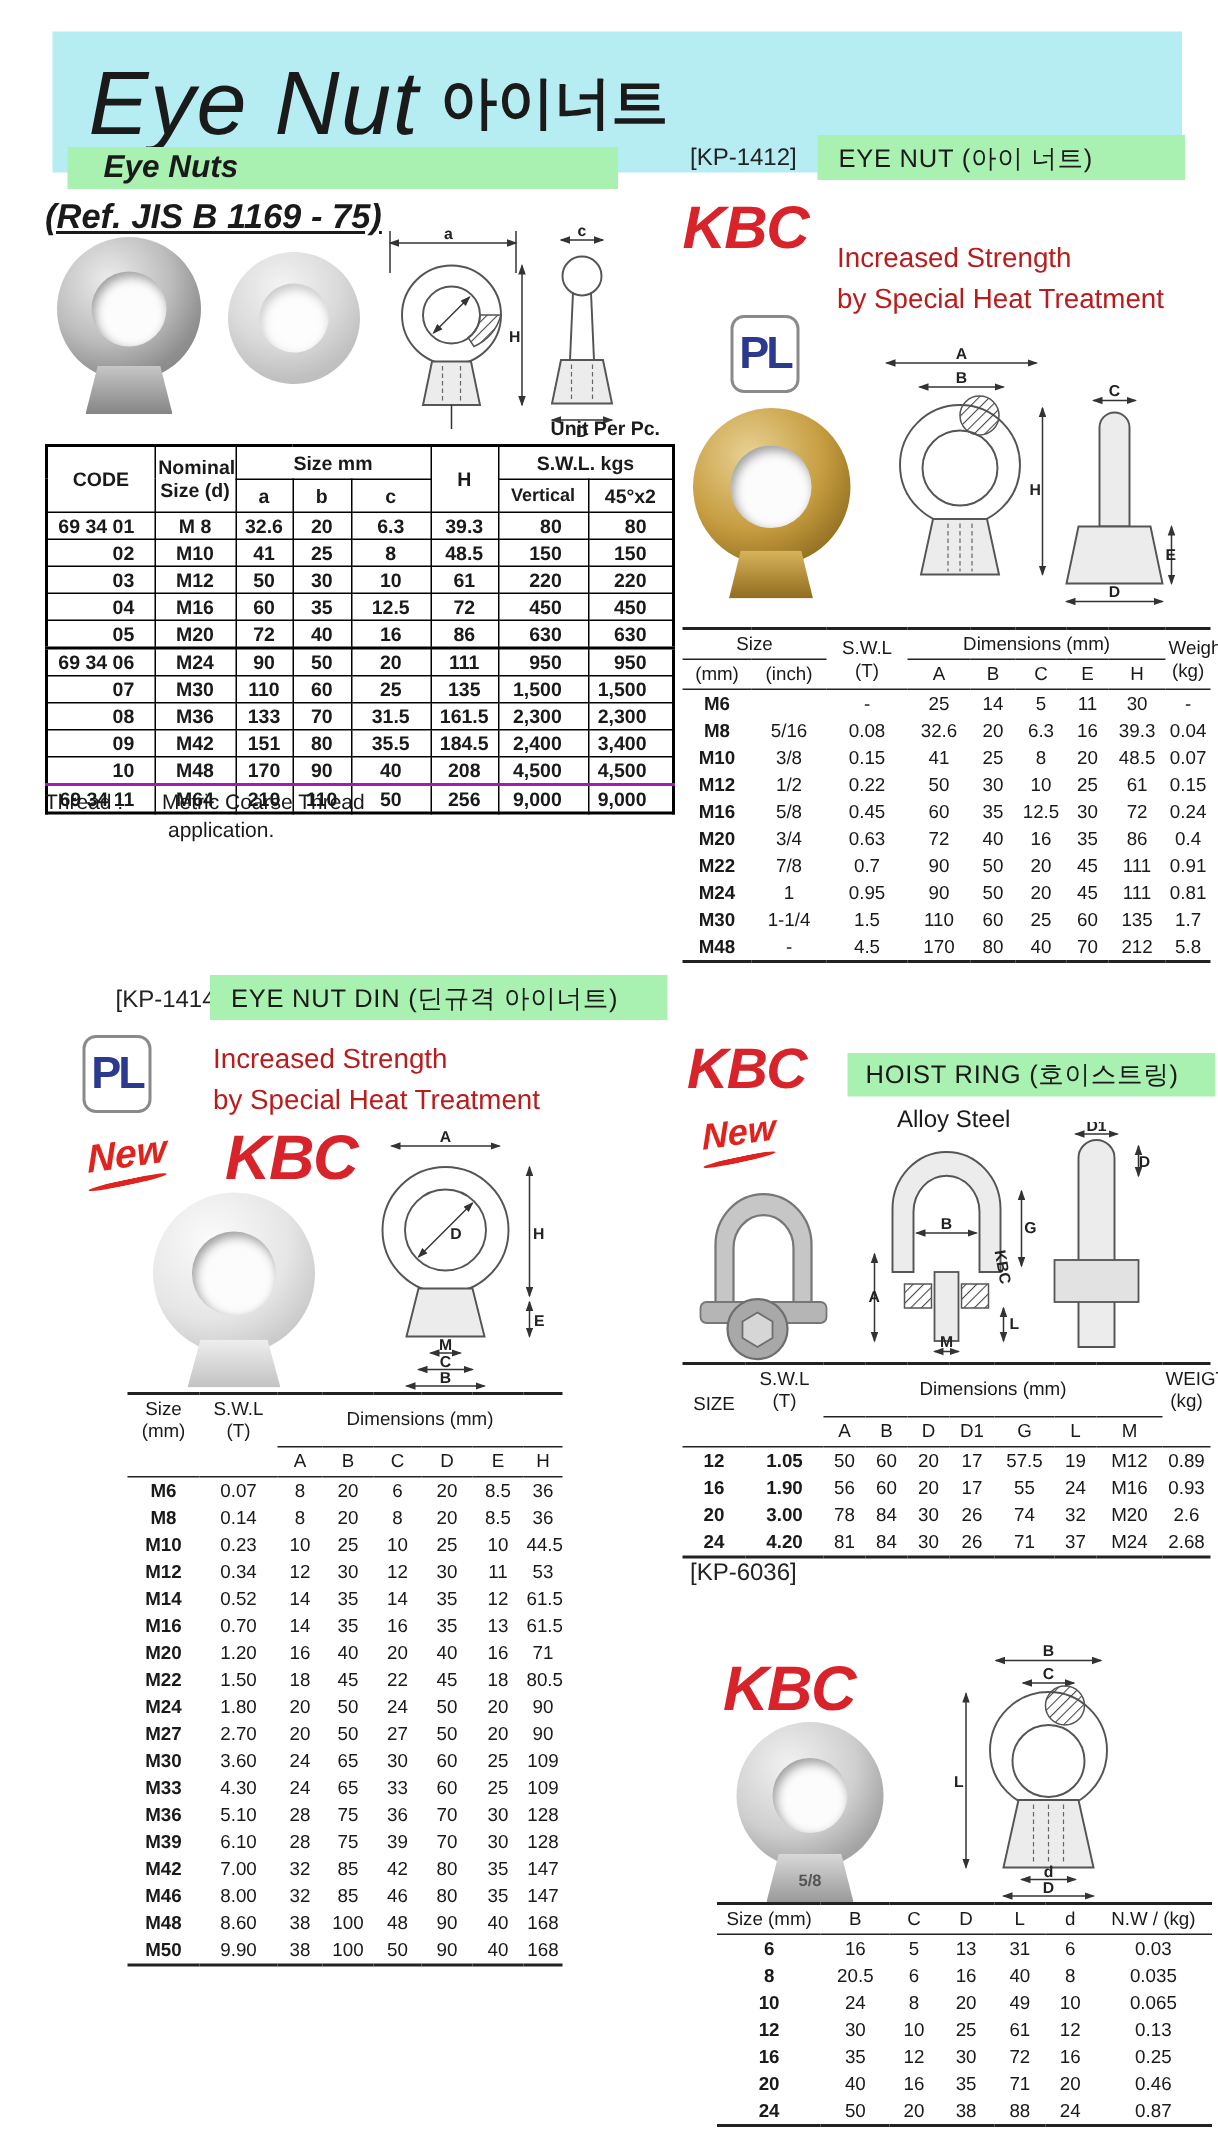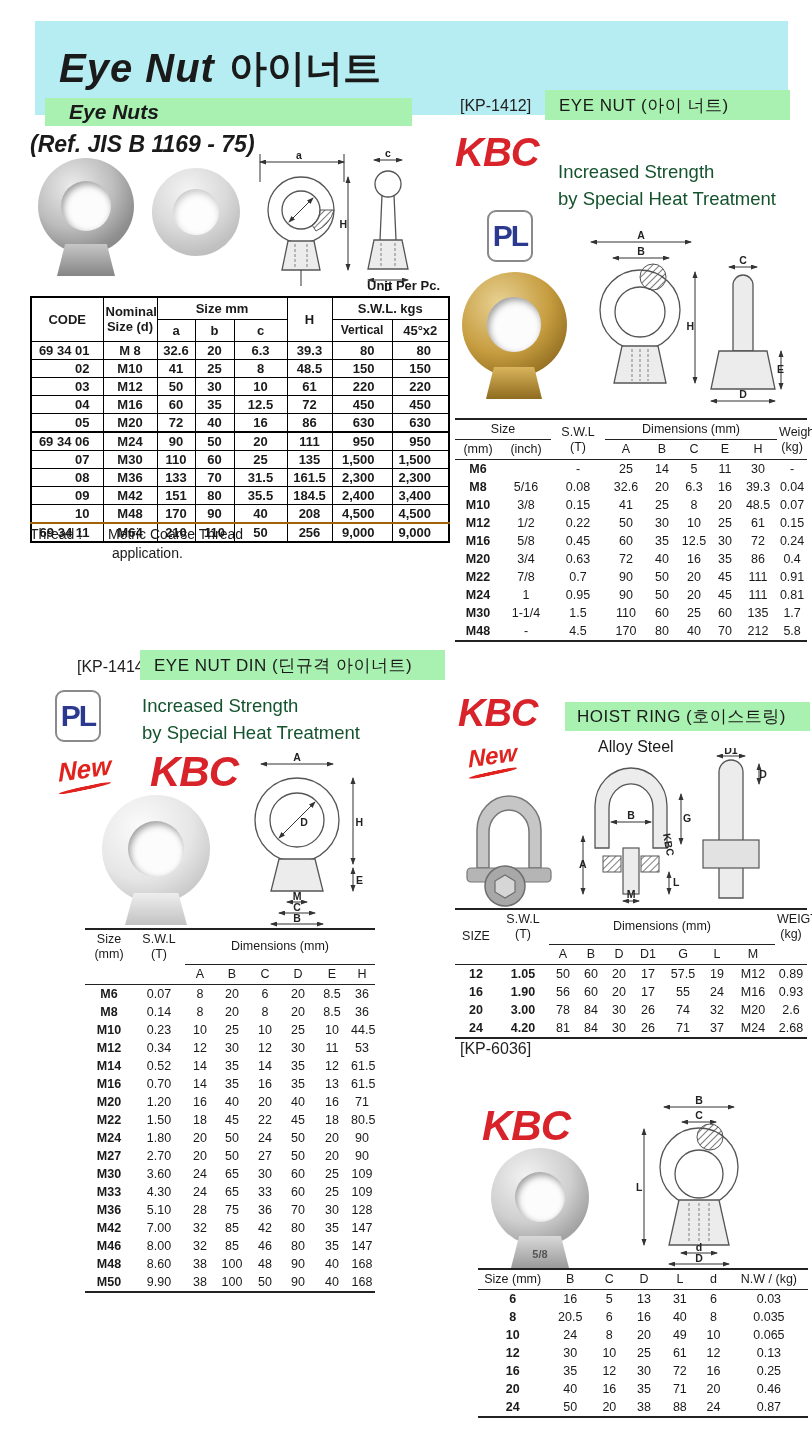--- a/index.html
+++ b/index.html
@@ -3,28 +3,28 @@
 <meta charset="utf-8">
 <style>
   * { margin:0; padding:0; box-sizing:border-box; }
   html,body { background:#f2f2f2; }
   body { font-family:"Liberation Sans", sans-serif; color:#1a1a1a; }
   #page { position:relative; width:812px; height:1436px; background:#ffffff; margin:0 auto; overflow:hidden; }
   .abs { position:absolute; }
 
   
   .titlebar { background:#b6edf3; display:flex; align-items:center; }
-  .titlebar .t-main { font-size:40px; font-weight:bold; font-style:italic; letter-spacing:1px; }
+  .titlebar .t-main { font-size:60px; font-weight:normal; font-style:italic; letter-spacing:1px; }
   .titlebar .t-sub  { font-size:38px; font-weight:bold; margin-left:14px; }
   .gbar { background:#a9f1b0; display:flex; align-items:center; }
   .gbar.big { font-size:21px; font-weight:bold; font-style:italic; }
   .gbar.sec { font-size:17px; font-weight:500; letter-spacing:.5px; }
   .kpcode { font-size:16px; color:#222; }
-  .refline { font-size:23px; font-weight:bold; font-style:italic; }
-  .strength { font-size:18.5px; line-height:27px; color:#14532d; }
+  .refline { font-size:23px; font-weight:bold; font-style:italic;text-decoration:underline; }
+  .strength { font-size:18.5px; line-height:27px; color:#b91c1c; }
   .unitnote { font-size:13px; font-weight:bold; }
 
   
   .kbc { color:#d8232a; font-weight:bold; font-style:italic; letter-spacing:-1px; }
   .pl-logo { width:46px; height:52px; border:2px solid #8a8a8a; border-radius:9px; background:#fff;
              display:flex; align-items:center; justify-content:center;
              color:#2b3a8f; font-weight:bold; font-size:30px; letter-spacing:-2px; }
   .newlogo { color:#e0231e; font-weight:bold; font-style:italic; transform:rotate(-8deg) skewX(-6deg); display:inline-block; }
   .newlogo::after { content:""; display:block; border-top:4px solid #e0231e; border-radius:60%; transform:rotate(-4deg); margin-top:1px; }
 
@@ -217,21 +217,21 @@
           <td>05</td>
           <td>M20</td>
           <td>72</td>
           <td>40</td>
           <td>16</td>
           <td>86</td>
           <td>630</td>
           <td>630</td>
         </tr>
       </tbody>
-    <tbody style="border-bottom:2px solid #a16207;padding-left:40px;">
+    <tbody style="border-bottom:2px solid #a21caf;padding-left:40px;">
         <tr>
           <td>69 34 06</td>
           <td>M24</td>
           <td>90</td>
           <td>50</td>
           <td>20</td>
           <td>111</td>
           <td>950</td>
           <td>950</td>
         </tr>
@@ -490,20 +490,30 @@
           <td>60</td>
           <td>25</td>
           <td>109</td>
         </tr>
         <tr>
           <td>M36</td>
           <td>5.10</td>
           <td>28</td>
           <td>75</td>
           <td>36</td>
+          <td>70</td>
+          <td>30</td>
+          <td>128</td>
+        </tr>
+        <tr>
+          <td>M39</td>
+          <td>6.10</td>
+          <td>28</td>
+          <td>75</td>
+          <td>39</td>
           <td>70</td>
           <td>30</td>
           <td>128</td>
         </tr>
         <tr>
           <td>M42</td>
           <td>7.00</td>
           <td>32</td>
           <td>85</td>
           <td>42</td>

